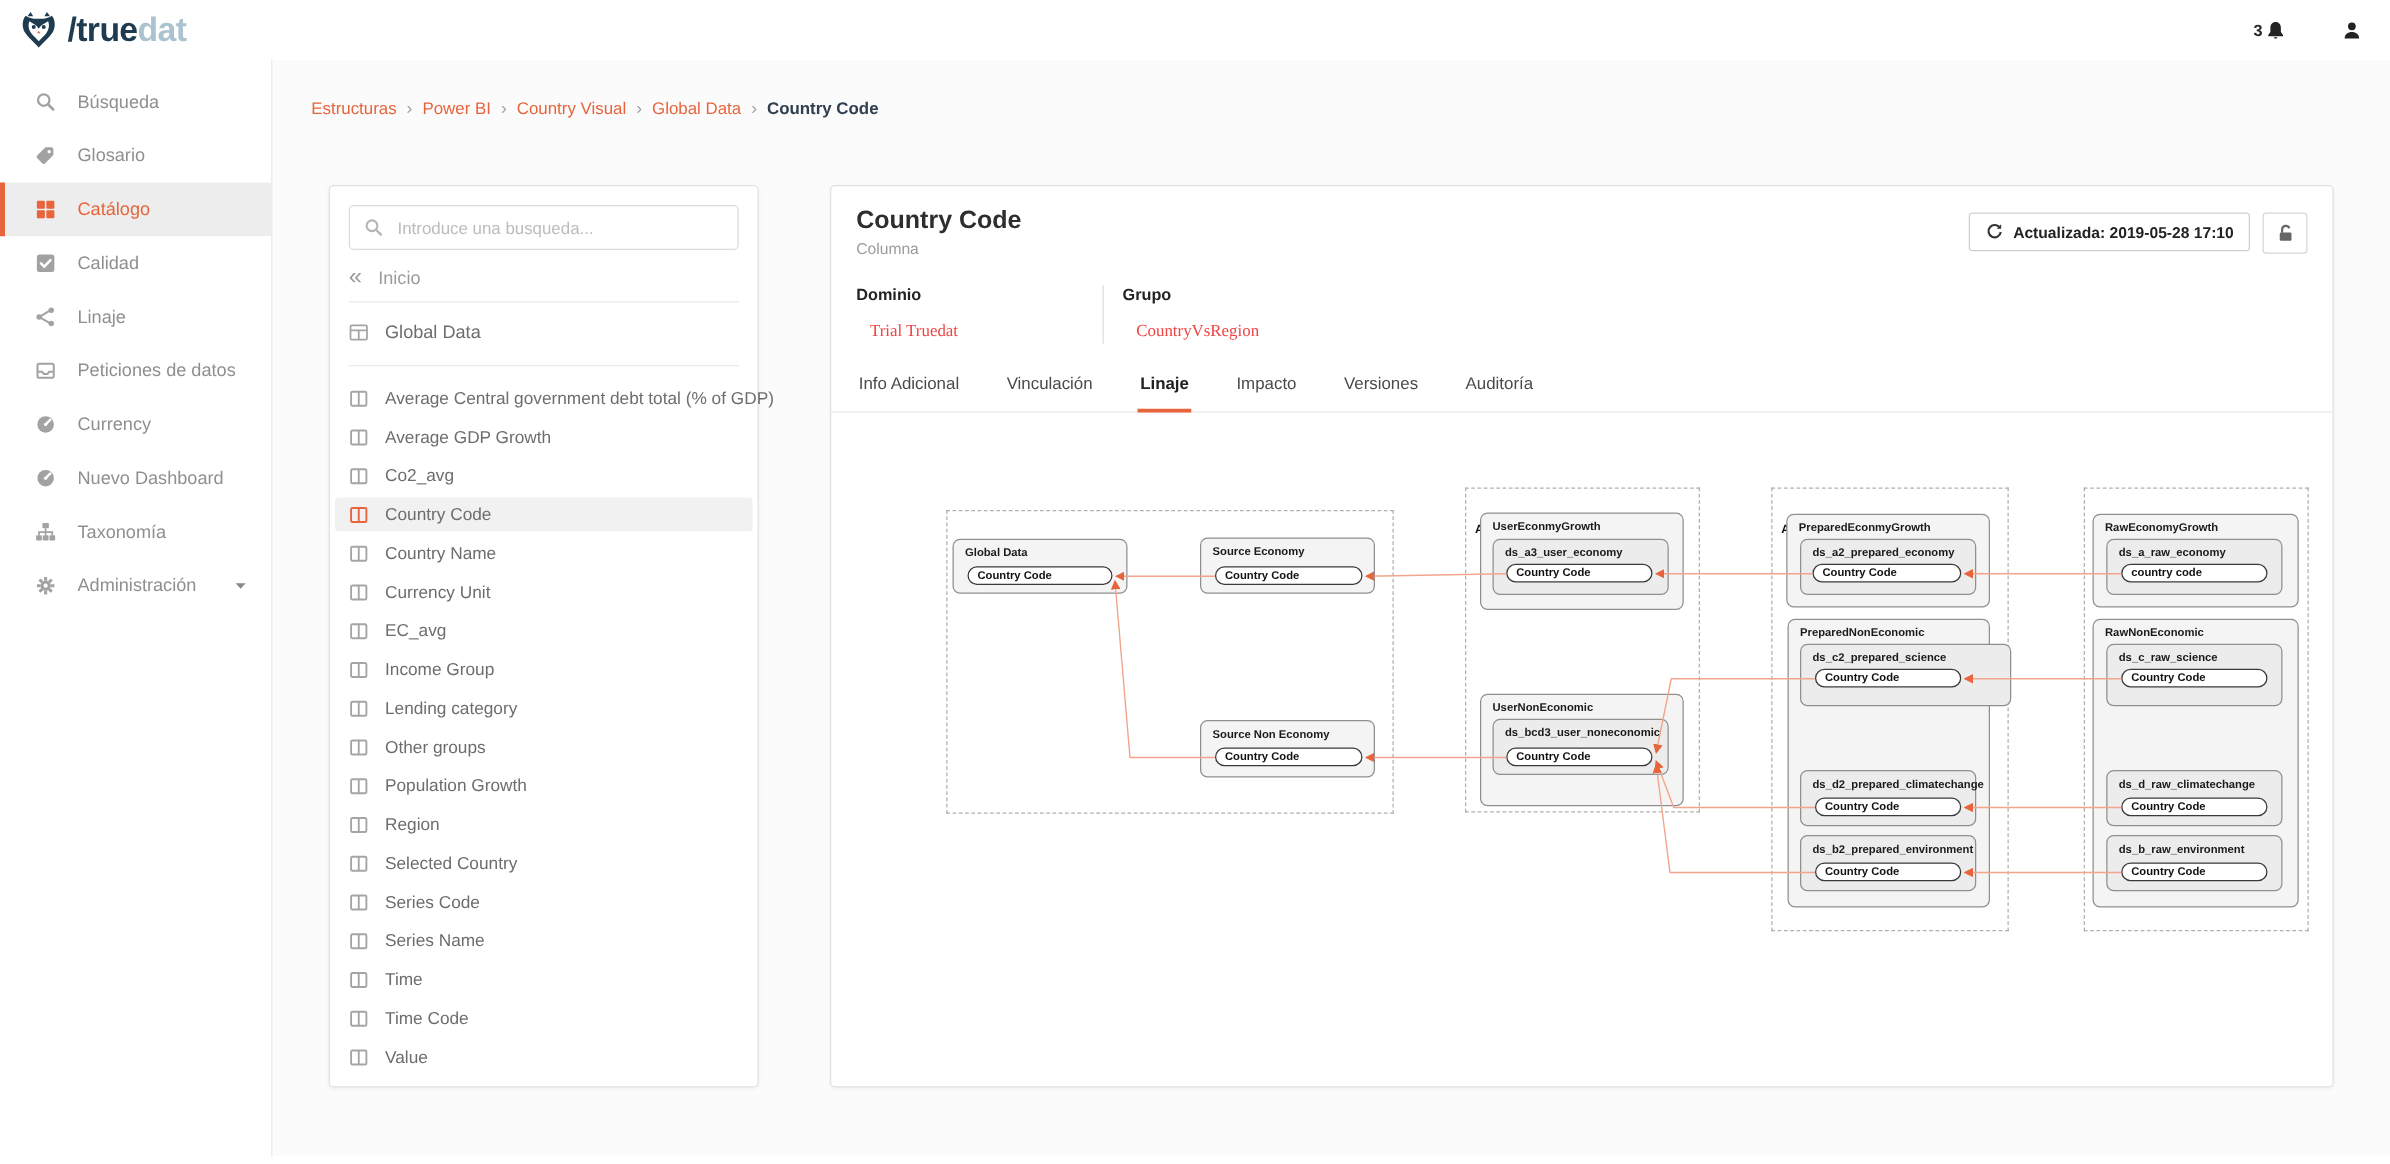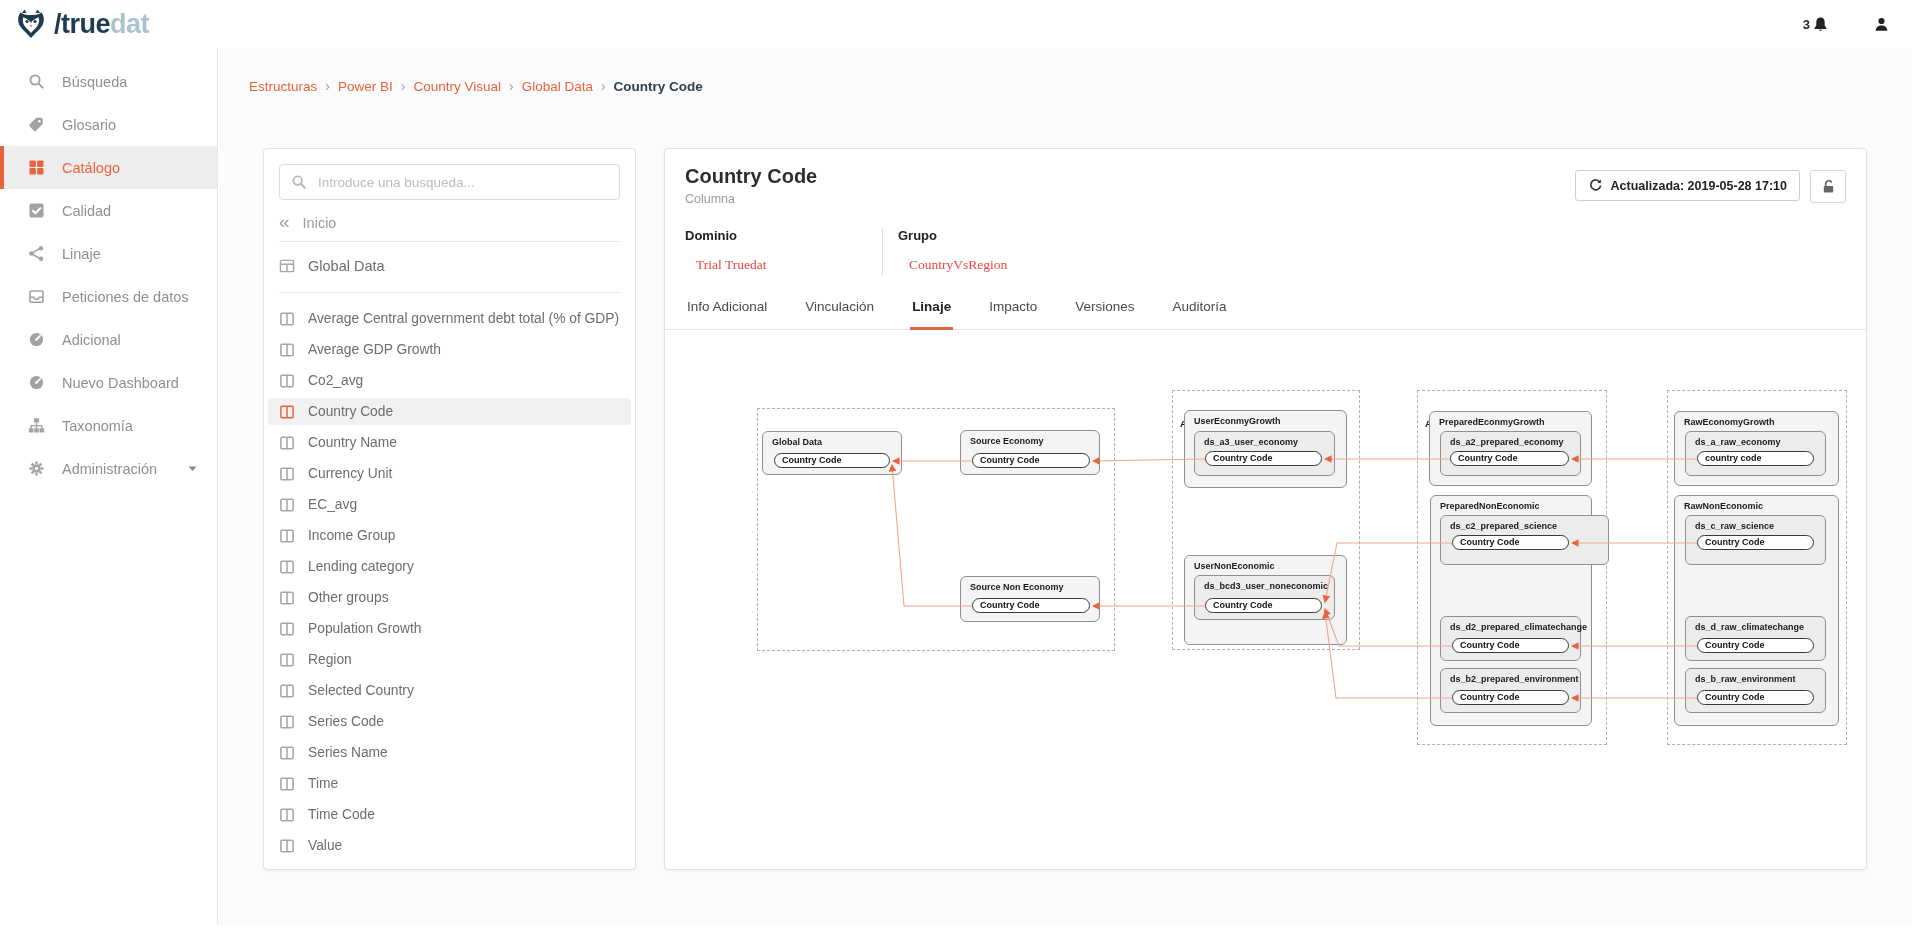--- a/index.html
+++ b/index.html
@@ -29,21 +29,21 @@
   .s-caret { margin-left:auto; margin-right:18px; color:#8a8a8a; display:flex; }
   
   .main { position:absolute; top:48px; left:219px; width:1693px; height:877px; background:#fbfbfb; }
   .breadcrumb { position:absolute; left:30px; top:30px; font-size:13.5px; display:flex; align-items:flex-end; }
   .bc-link { color:var(--accent); cursor:pointer; }
   .bc-sep { color:#9aa0a6; padding:0 8px; font-size:14px; }
   .bc-current { color:#30404f; font-weight:bold; }
   .card { position:absolute; background:#fff; border:1px solid #e2e2e2; border-radius:4px;
     box-shadow:0 1px 3px rgba(0,0,0,0.05); }
   
-  .browser-card { left:44px; top:100px; width:373px; height:722px; }
+  .browser-card { left:44px; top:100px; width:344px; height:722px; }
   .searchbox { margin:15px; height:36px; border:1px solid #dcdcdc; border-radius:4px;
     display:flex; align-items:center; padding:0 11px; gap:9px; color:#b5b5b5; }
   .searchbox input { border:none; outline:none; flex:1; font-size:13.5px; font-family:inherit; color:#444; background:transparent; }
   .searchbox input::placeholder { color:#bcbcbc; }
   .back-row { margin:6px 15px 10px; display:flex; align-items:center; gap:13px; color:#9b9b9b;
     font-size:14.5px; cursor:pointer; }
   .back-chev { font-size:19px; line-height:1; margin-top:-3px; }
   .hr { border-top:1px solid #e9e9e9; margin:8px 15px; }
   .parent-row { margin:16px 15px 18px; display:flex; align-items:center; gap:13px; color:#6d6d6d;
     font-size:14.5px; cursor:pointer; }
@@ -184,21 +184,21 @@
       <span class="s-label">Peticiones de datos</span>
     </div>
     <div class="side-item">
       <span class="s-icon">
         <svg width="17" height="17" viewBox="0 0 17 17">
           <circle cx="8.5" cy="8.5" r="6.6" fill="currentColor"></circle>
           <path d="M8.5 8.5 L12.3 4.7" stroke="#fff" stroke-width="1.8" stroke-linecap="round"></path>
           <circle cx="8.5" cy="8.5" r="1.3" fill="#fff"></circle>
         </svg>
       </span>
-      <span class="s-label">Adicional</span>
+      <span class="s-label">Currency</span>
     </div>
     <div class="side-item">
       <span class="s-icon">
         <svg width="17" height="17" viewBox="0 0 17 17">
           <circle cx="8.5" cy="8.5" r="6.6" fill="currentColor"></circle>
           <path d="M8.5 8.5 L12.3 4.7" stroke="#fff" stroke-width="1.8" stroke-linecap="round"></path>
           <circle cx="8.5" cy="8.5" r="1.3" fill="#fff"></circle>
         </svg>
       </span>
       <span class="s-label">Nuevo Dashboard</span>

